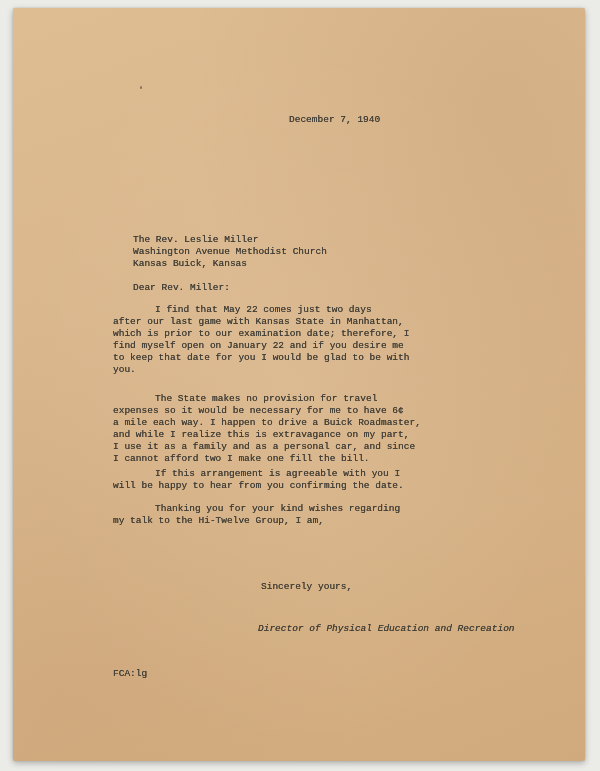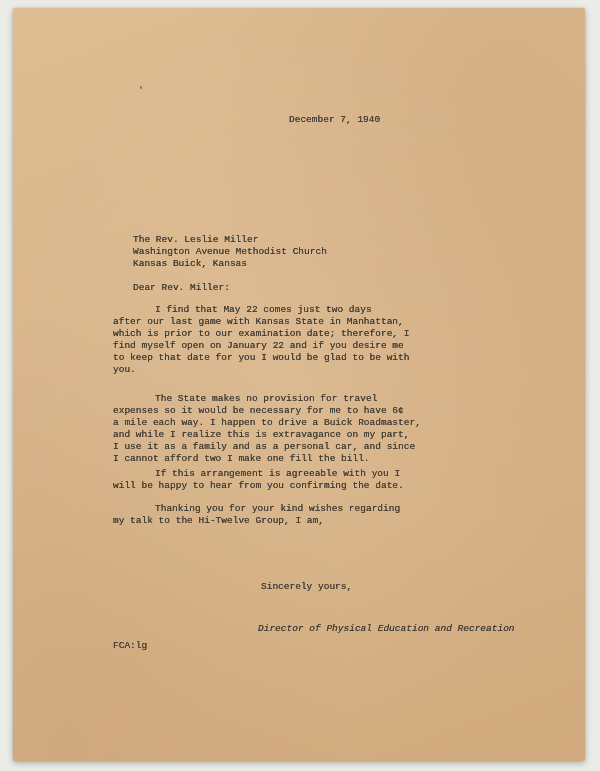--- a/index.html
+++ b/index.html
@@ -43,21 +43,21 @@
     left: 100px;
     width: 334px;
     text-indent: 42px;
   }
   .p1 { top: 296px; }
   .p2 { top: 385px; }
   .p3 { top: 460px; }
   .p4 { top: 495px; }
   .closing   { left: 248px; top: 525px; margin-top: 48px; }
   .signature { left: 245px; top: 615px; font-style: italic; }
-  .reference { left: 100px; top: 632px; }
+  .reference { left: 100px; top: 660px; }
   .speck {
     left: 127px;
     top: 78px;
     width: 2px;
     height: 3px;
     border-radius: 50%;
     background: rgba(60,50,40,0.55);
   }
 </style>
 </head>

